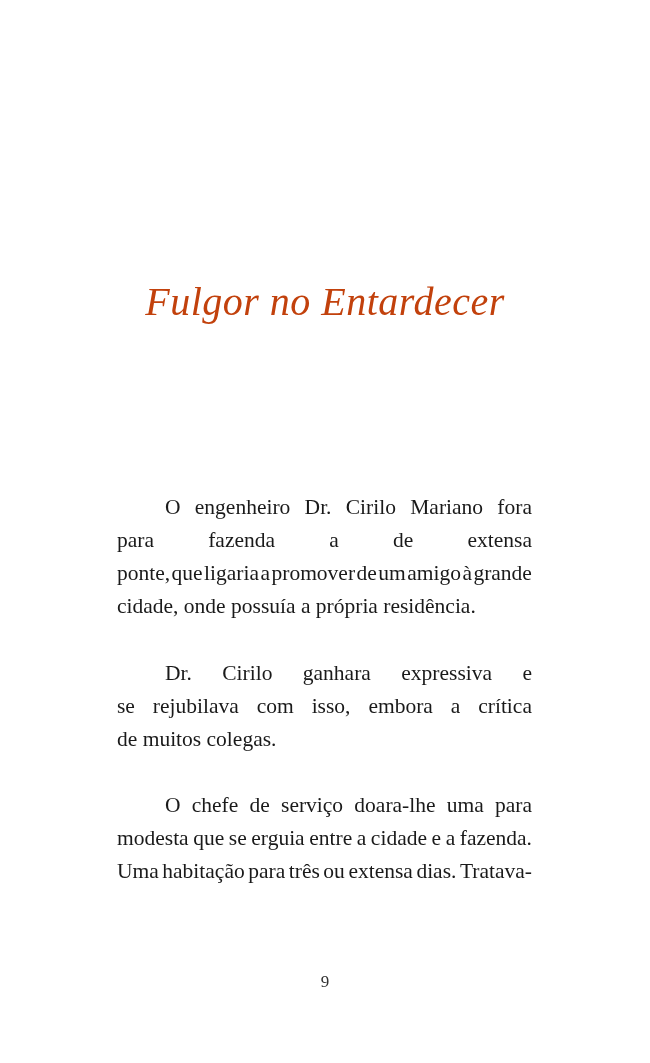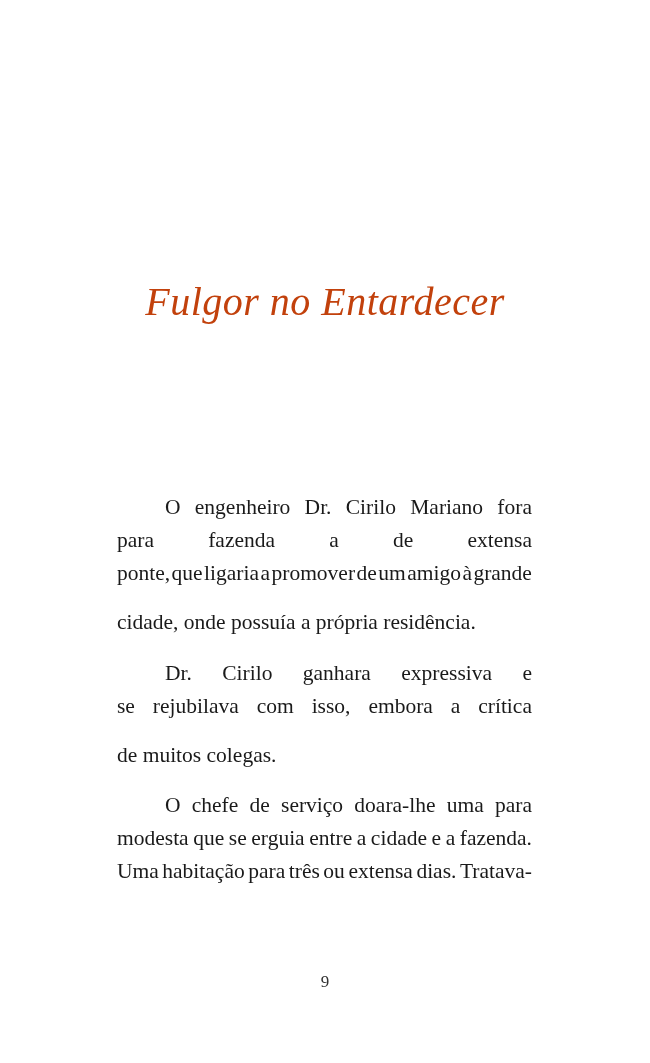--- a/index.html
+++ b/index.html
@@ -44,21 +44,20 @@
       display: block;
       height: 33px;
       line-height: 33px;
       font-size: 21.5px;
       white-space: nowrap;
       transform-origin: left center;
     }
     .line .inner {
       display: inline-block;
       transform-origin: left center;
-      margin-top: 16px;
     }
     .justify {
       display: flex;
       justify-content: space-between;
     }
     .indent {
       padding-left: 48px;
     }
     .page-number {
       position: absolute;

